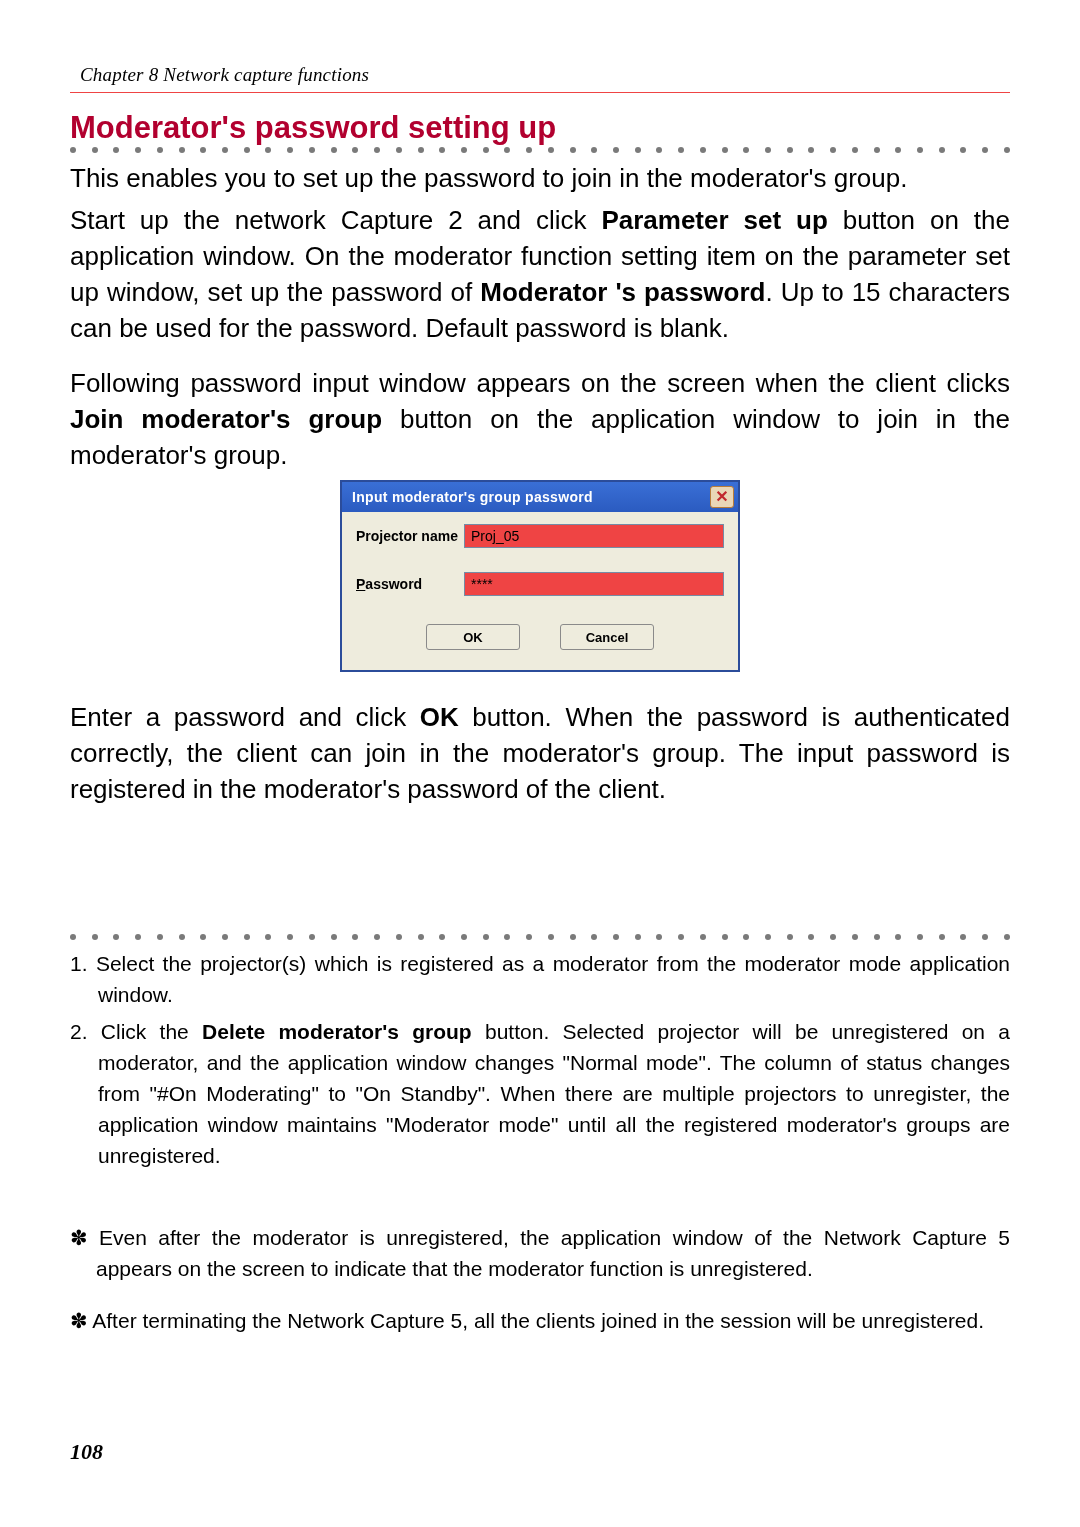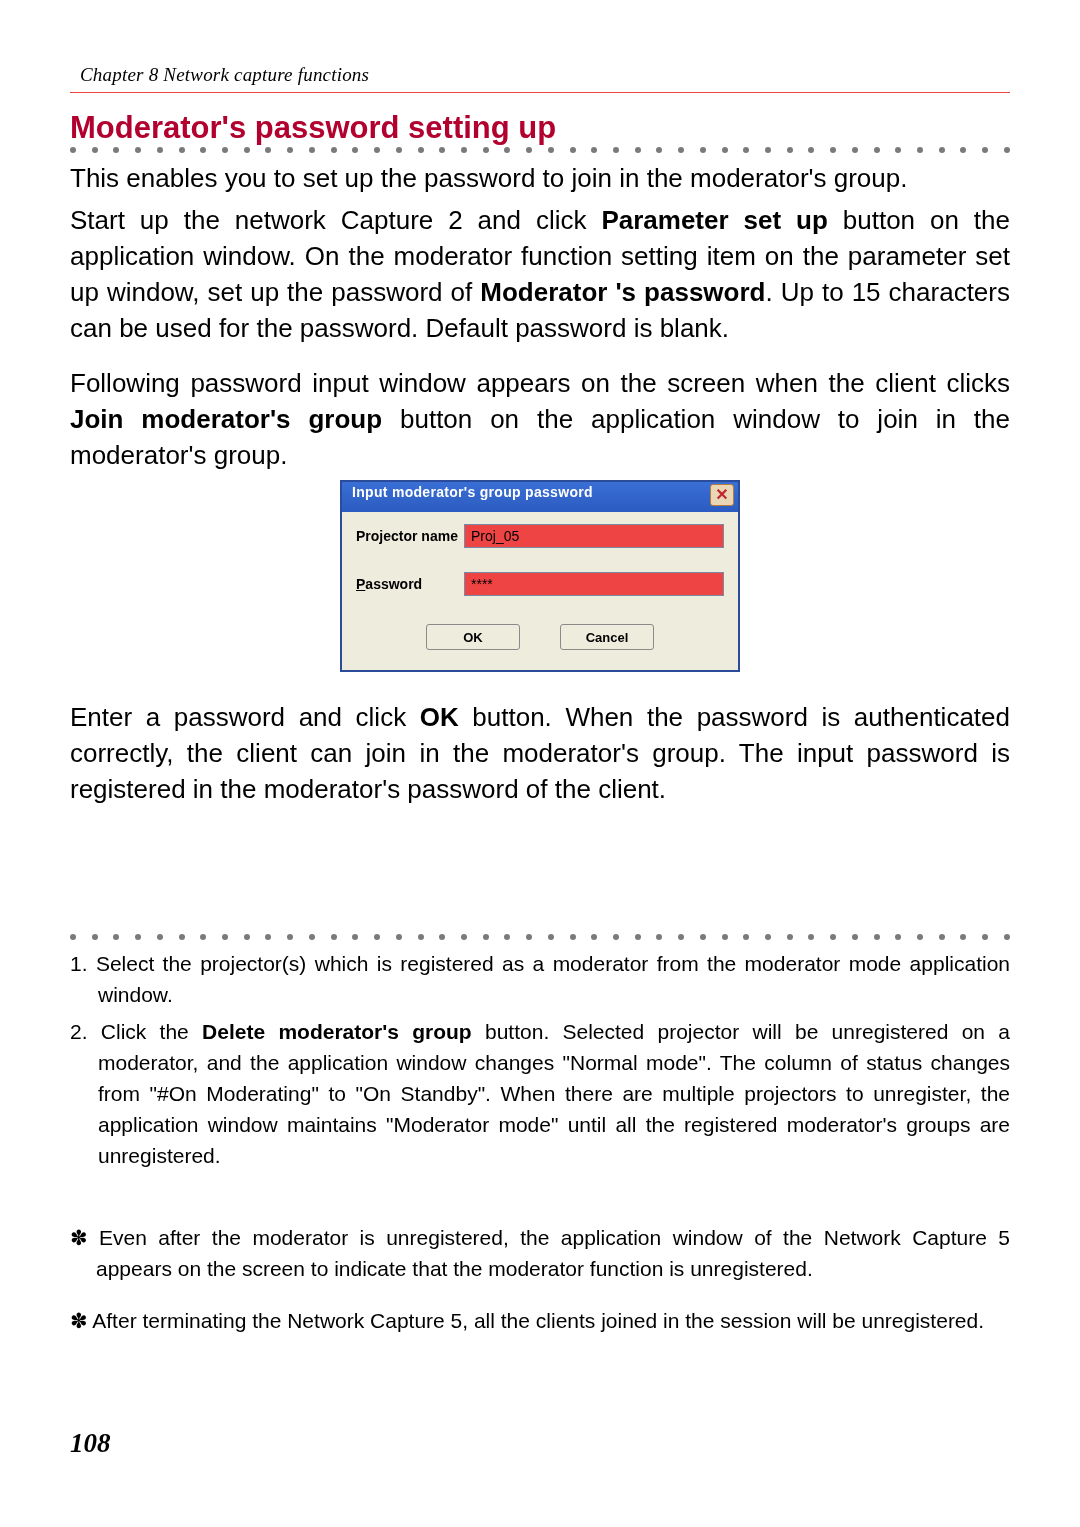--- a/index.html
+++ b/index.html
@@ -59,20 +59,21 @@
 
   
   .dialog {
     width: 396px;
     margin: 0 auto 28px auto;
     border: 2px solid #2b4c9a;
     background: #eeecdd;
   }
   .dialog-titlebar {
     display: flex;
+    align-items: center;
     background: linear-gradient(#3a6fd6, #2b5bc0);
     color: #fff;
     padding: 2px 4px 2px 10px;
     height: 26px;
   }
   .dialog-title {
     font-size: 14px;
     font-weight: 600;
     flex: 1;
     letter-spacing: 0.3px;
@@ -157,25 +158,25 @@
     text-align: justify;
     padding-left: 26px;
     text-indent: -26px;
     margin-bottom: 6px;
   }
   .star { font-family: "Arial"; }
 
   .page-number {
     position: absolute;
     left: 70px;
-    bottom: 68px;
+    bottom: 62px;
     font-style: italic;
     font-family: "Georgia", serif;
     font-weight: 700;
-    font-size: 27px;
+    font-size: 22px;
     text-align: right;
   }
 </style>
 </head>
 <body>
 
 <div class="page">
 
   <div class="chapter-line">Chapter 8 Network capture functions</div>
 

